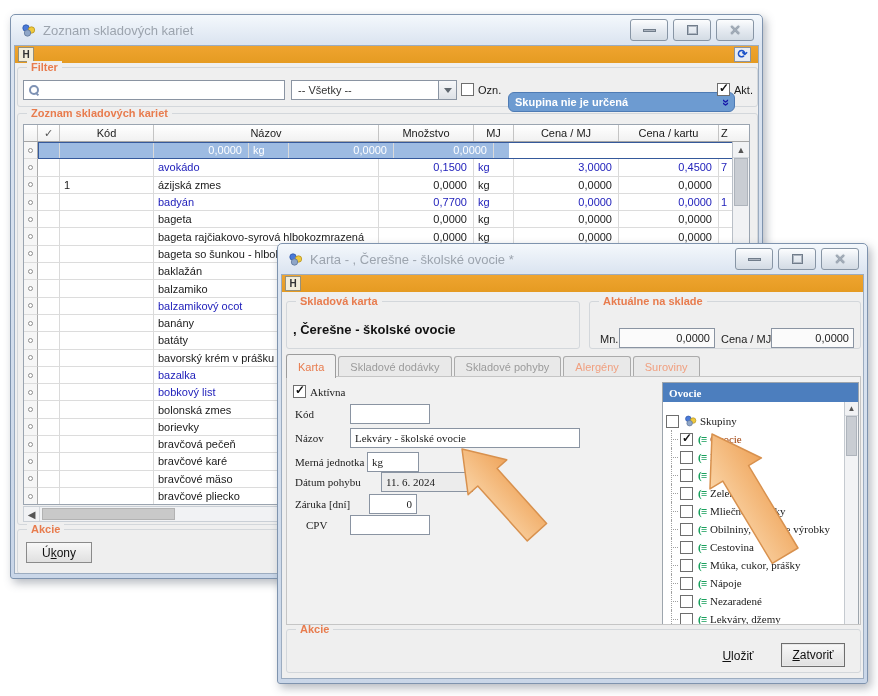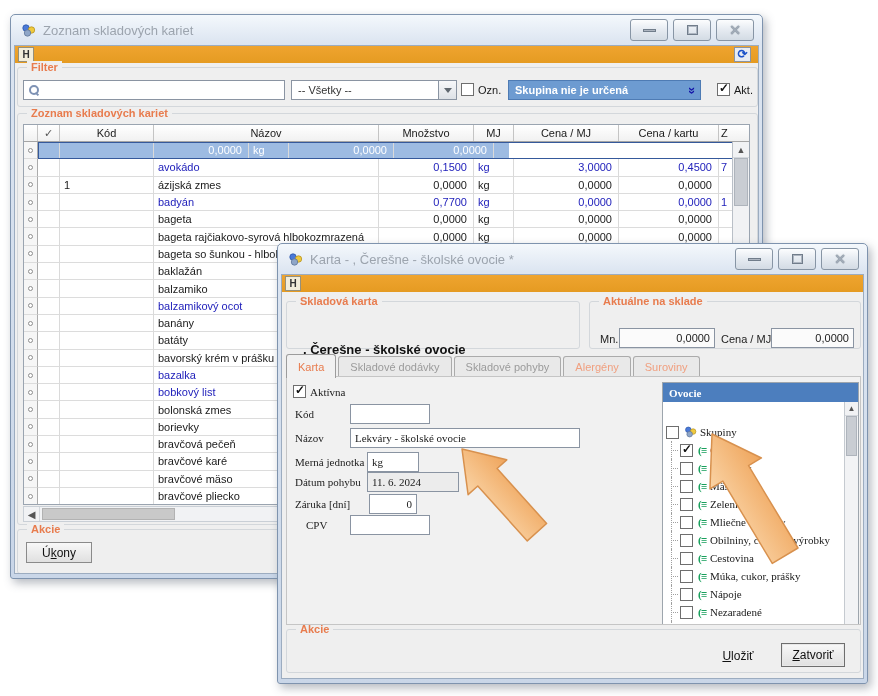--- a/index.html
+++ b/index.html
@@ -110,21 +110,21 @@
        height:21px;padding:0 11px;display:flex;align-items:center;color:#9B9B9B;margin-right:2px;white-space:nowrap;}
   .tab.active{background:#F1F1F1;border-color:#9C9C9C;height:24px;color:var(--accent-orange);
        position:relative;z-index:2;margin-bottom:-1px;}
   .tab.accent{color:#F0A080;}
   .tabpane{position:absolute;background:#F1F1F1;border:1px solid #C5C5C5;overflow:hidden;z-index:1;}
 
   
   .treepanel{position:absolute;border:1px solid #9DA5AD;background:#FFF;overflow:hidden;}
   .treeheader{height:19px;background:var(--panel-header-blue);color:#FFF;font-weight:bold;
               display:flex;align-items:center;padding-left:6px;}
-  .treebody{position:absolute;left:0;right:0;top:19px;bottom:0;background:#FFF;overflow:hidden;padding:21px 15px 0 3px;}
+  .treebody{position:absolute;left:0;right:0;top:19px;bottom:0;background:#FFF;overflow:hidden;padding:10px 15px 0 3px;}
   .treerow{display:flex;align-items:center;height:18px;white-space:nowrap;overflow:hidden;}
   .conn{width:14px;height:18px;position:relative;flex:none;}
   .conn::before{content:"";position:absolute;left:5px;top:0;bottom:0;border-left:1px dotted #A0A0A0;}
   .conn::after{content:"";position:absolute;left:5px;top:9px;width:7px;border-top:1px dotted #A0A0A0;}
   .gicon{color:#18A05C;font-weight:bold;font-size:11px;letter-spacing:-1px;margin:0 4px 0 5px;flex:none;}
   .treerow .lbl{font-size:11px;}
   .treerow.sel .lbl{color:#9C3A00;}
   .tscroll{position:absolute;right:0;top:19px;bottom:0;width:14px;background:#F2F3F5;border-left:1px solid #C5CAD0;}
   .tscroll .sc-arrow{height:14px;font-size:8px;}
   .tscroll .vthumb{height:40px;}
@@ -173,21 +173,21 @@
       <div class="dropdown" style="left:276px;top:34px;width:166px;">
         <span class="dd-text">-- Všetky --</span>
         <span class="dd-btn">
             <span class="dd-arrow"></span>
           </span>
       </div>
       <div class="cbrow" style="left:446px;top:37px;">
         <span class="cb"></span>
         <span class="cblabel">Ozn.</span>
       </div>
-      <div class="bluefield" style="left:493px;top:34px;width:193px;">
+      <div class="bluefield" style="left:493px;top:46px;width:227px;border-radius:6px;">
         <span>Skupina nie je určená</span>
         <span class="chevrons">»</span>
       </div>
       <div class="cbrow" style="left:702px;top:37px;">
         <span class="cb checked"></span>
         <span class="cblabel">Akt.</span>
       </div>
 
       <div class="groupbox" style="left:2px;top:67px;width:741px;height:412px;">
         <span class="gb-label">Zoznam skladových kariet</span>
@@ -518,21 +518,21 @@
           </div>
       </div>
     </div>
     <div class="win-content">
       <div class="orangebar">
         <div class="hbtn">H</div>
       </div>
 
       <div class="groupbox" style="left:4px;top:26px;width:294px;height:48px;">
         <span class="gb-label">Skladová karta</span>
-        <span class="cardname" style="left:16px;top:20px;margin-top:20px;">, Čerešne - školské ovocie</span>
+        <span class="cardname" style="left:6px;top:20px;">, Čerešne - školské ovocie</span>
       </div>
 
       <div class="groupbox" style="left:307px;top:26px;width:272px;height:48px;">
         <span class="gb-label">Aktuálne na sklade</span>
         <span class="fieldlabel" style="left:10px;top:31px;">Mn.</span>
         <div class="tbox num" style="left:29px;top:26px;width:96px;background:#FBFBFB;">0,0000</div>
         <span class="fieldlabel" style="left:131px;top:31px;">Cena / MJ</span>
         <div class="tbox num" style="left:181px;top:26px;width:83px;background:#FBFBFB;">0,0000</div>
       </div>
 
@@ -549,21 +549,21 @@
           <span class="cb checked"></span>
           <span class="cblabel">Aktívna</span>
         </div>
         <span class="fieldlabel" style="left:8px;top:31px;">Kód</span>
         <div class="tbox" style="left:63px;top:27px;width:80px;"></div>
         <span class="fieldlabel" style="left:8px;top:55px;">Názov</span>
         <div class="tbox" style="left:63px;top:51px;width:230px;">Lekváry - školské ovocie</div>
         <span class="fieldlabel" style="left:8px;top:79px;">Merná jednotka</span>
         <div class="tbox" style="left:80px;top:75px;width:52px;">kg</div>
         <span class="fieldlabel" style="left:8px;top:99px;">Dátum pohybu</span>
-        <div class="tbox ro" style="left:80px;top:95px;width:92px;">11. 6. 2024</div>
+        <div class="tbox ro" style="left:94px;top:95px;width:92px;">11. 6. 2024</div>
         <span class="fieldlabel" style="left:8px;top:121px;">Záruka [dní]</span>
         <div class="tbox num" style="left:82px;top:117px;width:48px;">0</div>
         <span class="fieldlabel" style="left:8px;top:142px;margin-left:11px;">CPV</span>
         <div class="tbox" style="left:63px;top:138px;width:80px;"></div>
 
         <div class="treepanel" style="left:375px;top:5px;width:197px;height:243px;">
           <div class="treeheader">Ovocie</div>
           <div class="treebody">
             <div class="treerow">
               <span class="cb"></span>

